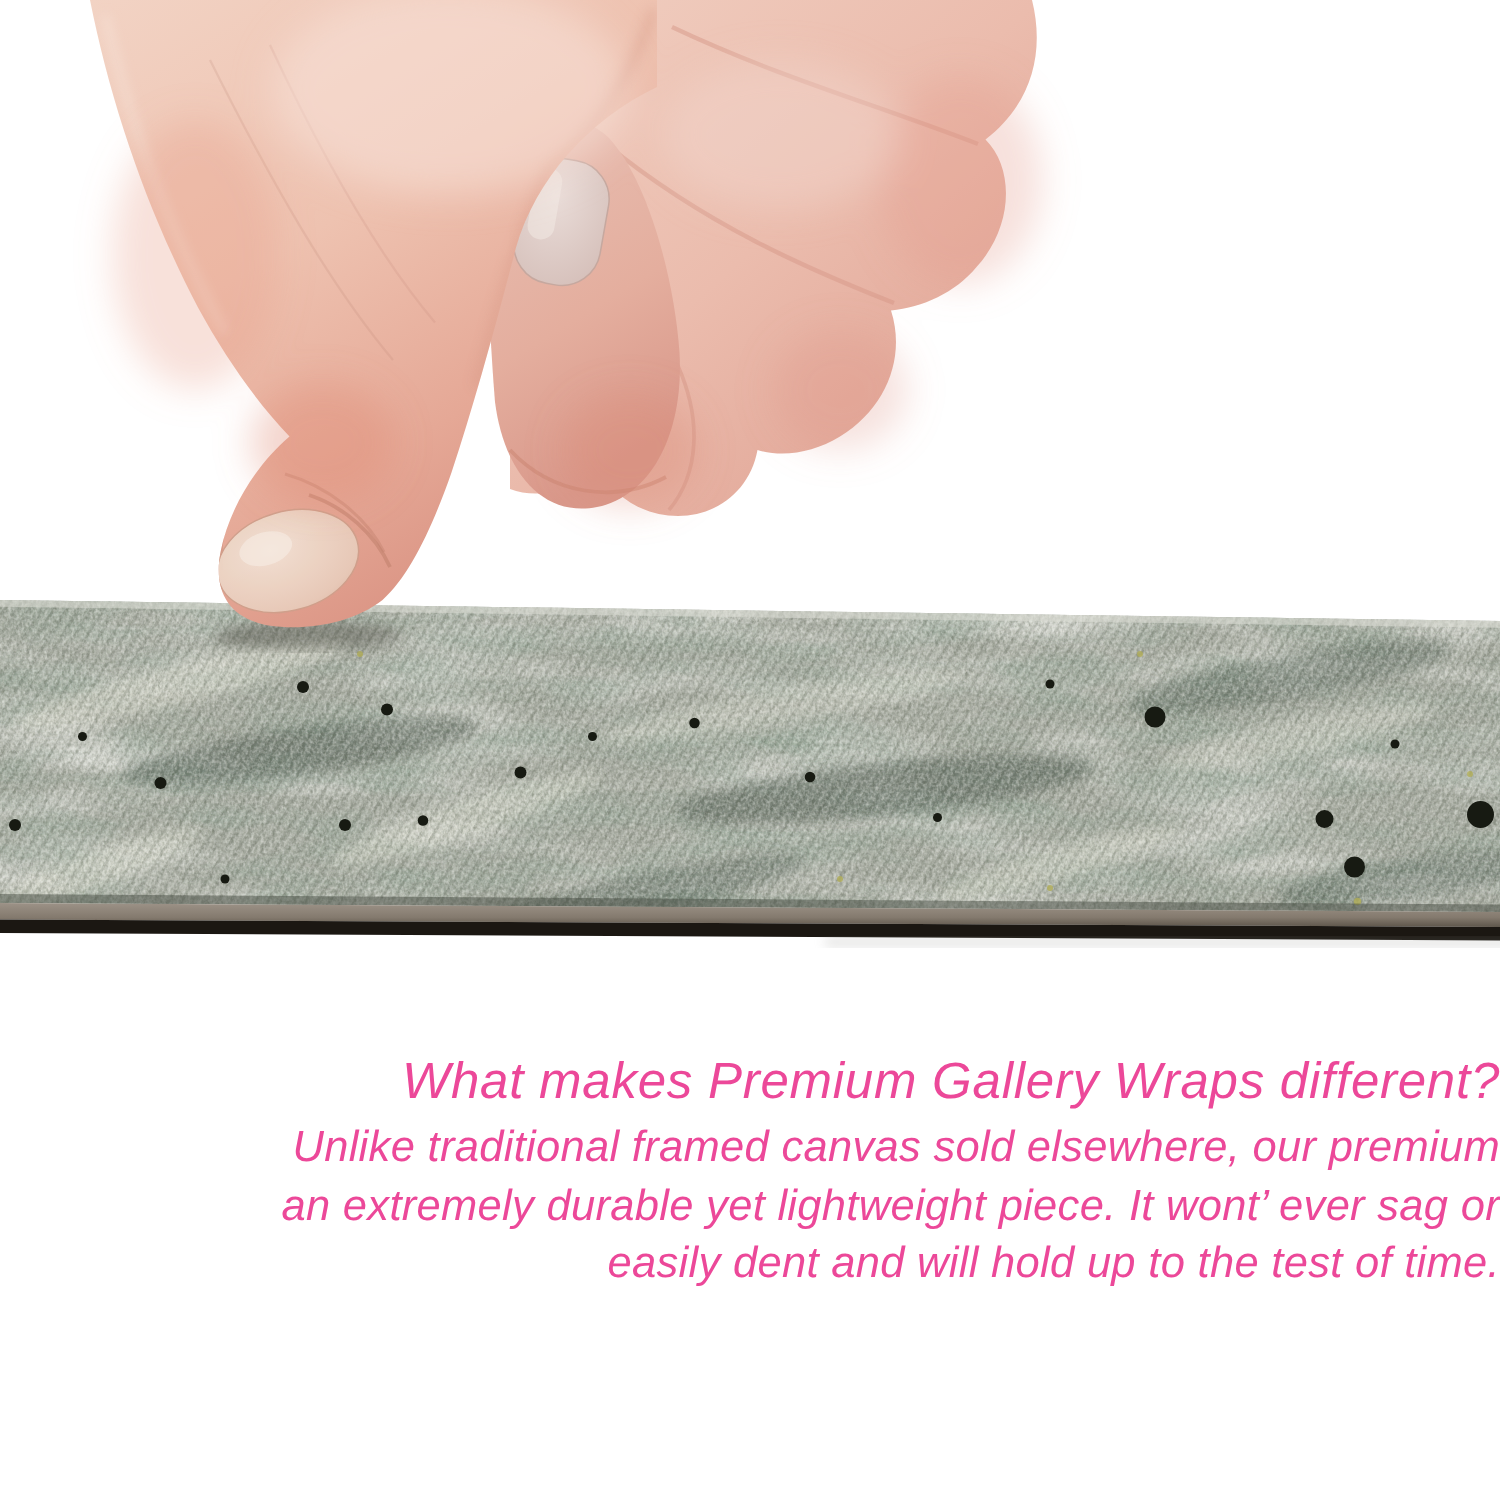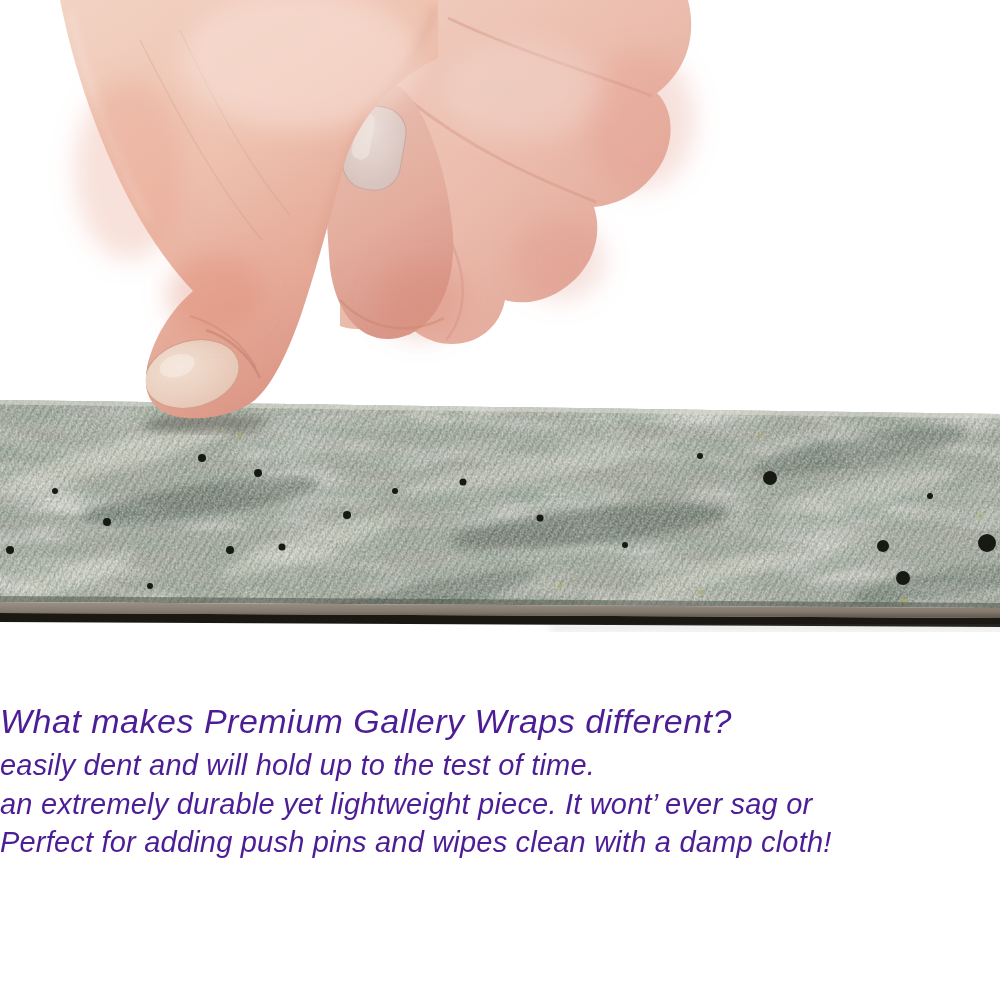--- a/index.html
+++ b/index.html
@@ -3,22 +3,22 @@
 <meta charset="utf-8">
 <style>
   html,body{margin:0;padding:0;background:#ffffff;}
   .stage{
     position:relative;width:1000px;height:1000px;background:#ffffff;
     overflow:hidden;font-family:"Liberation Sans",sans-serif;
   }
   .hand-svg{position:absolute;left:0;top:0;width:1000px;height:445px;}
   .strip-svg{position:absolute;left:0;top:396px;width:1000px;height:250px;}
   .caption{
-    position:absolute;left:0;right:0;top:700px;text-align:left;
-    color:#4c1d95;font-style:italic;
+    position:absolute;left:0;right:0;top:700px;text-align:right;
+    color:#ec4899;font-style:italic;
   }
   .caption h1{
     margin:0 0 4px 0;font-size:34px;font-weight:400;line-height:42px;
     letter-spacing:0.5px;font-style:italic;
   }
   .caption p{
     margin:0;font-size:29px;font-weight:400;line-height:38.5px;letter-spacing:0.2px;
   }
 </style>
 </head>
@@ -220,18 +220,18 @@
       <ellipse cx="420" cy="300" rx="45" ry="38" fill="#db8a77" opacity="0.33"></ellipse>
       <ellipse cx="640" cy="120" rx="55" ry="70" fill="#e39a8c" opacity="0.30"></ellipse>
       <ellipse cx="560" cy="260" rx="45" ry="40" fill="#dd9486" opacity="0.28"></ellipse>
       <ellipse cx="300" cy="60" rx="120" ry="70" fill="#f7e2d8" opacity="0.55"></ellipse>
       <ellipse cx="520" cy="90" rx="80" ry="50" fill="#f2d8cf" opacity="0.45"></ellipse>
     </g>
   </svg>
 
   <div class="caption">
     <h1>What makes Premium Gallery Wraps different?</h1>
+    <p>Unlike traditional framed canvas sold elsewhere, our premium</p>
+    <p>an extremely durable yet lightweight piece. It wont’ ever sag or</p>
     <p>easily dent and will hold up to the test of time.</p>
-    <p>an extremely durable yet lightweight piece. It wont’ ever sag or</p>
-    <p>Perfect for adding push pins and wipes clean with a damp cloth!</p>
   </div>
 
 </div>
 
 </body></html>

